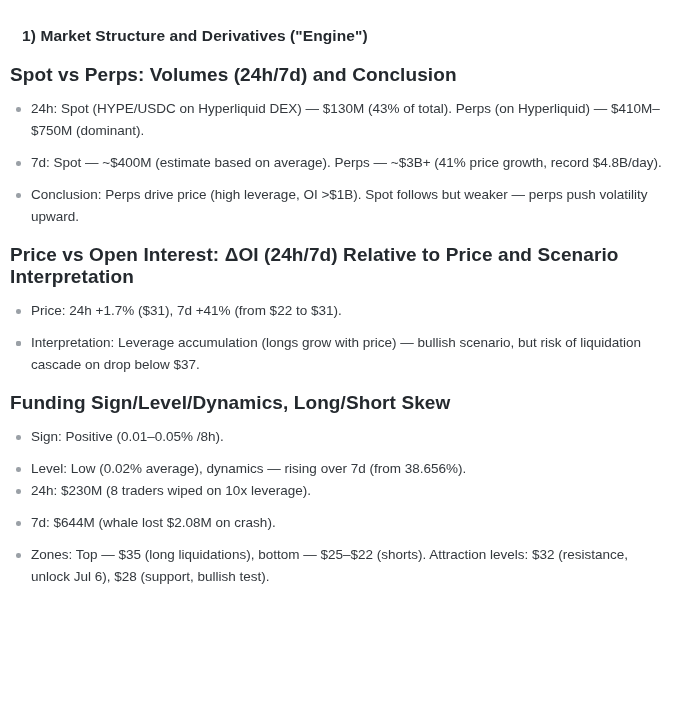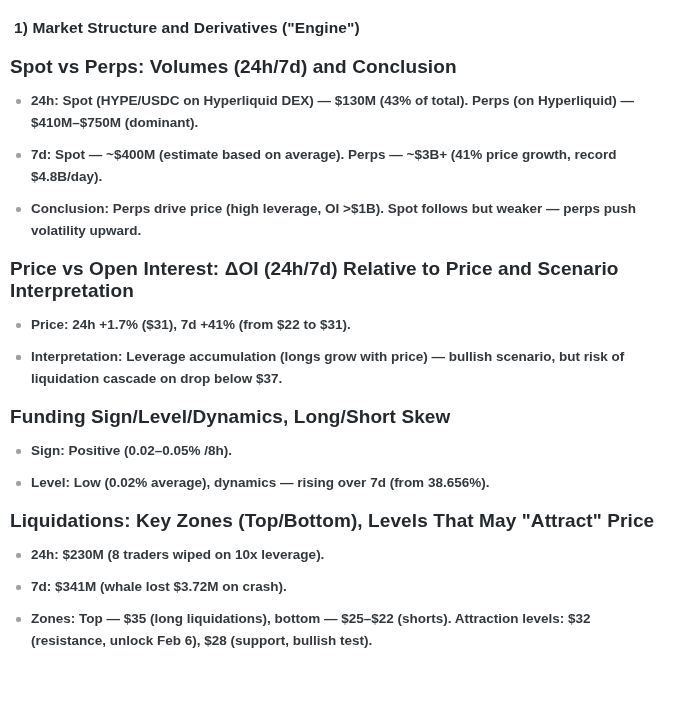--- a/index.html
+++ b/index.html
@@ -11,21 +11,21 @@
     width: 680px;
     height: 708px;
     box-sizing: border-box;
     padding: 12px 18px 0 10px;
     background: #ffffff;
     font-family: "Liberation Sans", "DejaVu Sans", sans-serif;
     color: #33383d;
     overflow: hidden;
   }
   h1.doc-title {
-    margin: 4px;
+    margin: 12px;
     font-size: 15.5px;
     line-height: 24px;
     font-weight: 700;
     color: #24292e;
     letter-spacing: 0.1px;
   }
   h2.section-heading {
     margin: 16px 0 12px 0;
     font-size: 19px;
     line-height: 22px;
@@ -37,21 +37,21 @@
     margin: 0;
     padding: 0;
     list-style: none;
   }
   li.bullet-item {
     position: relative;
     padding-left: 21px;
     margin: 0 0 10px 0;
     font-size: 13.5px;
     line-height: 22px;
-    font-weight: 700;
+    font-weight: 400;
     color: #33383d;
   }
   li.bullet-item:last-child {
     margin-bottom: 0;
   }
   .dot {
     position: absolute;
     left: 6px;
     top: 9px;
     width: 4.5px;
@@ -100,40 +100,39 @@
         <span>Interpretation: Leverage accumulation (longs grow with price) — bullish scenario, but risk of liquidation cascade on drop below $37.</span>
       </li>
     </ul>
   </section>
 
   <section>
     <h2 class="section-heading">Funding Sign/Level/Dynamics, Long/Short Skew</h2>
     <ul class="bullet-list">
       <li class="bullet-item">
         <span class="dot"></span>
-        <span>Sign: Positive (0.02–0.05% /8h).</span>
+        <span>Sign: Positive (0.01–0.05% /8h).</span>
       </li>
       <li class="bullet-item">
         <span class="dot"></span>
         <span>Level: Low (0.02% average), dynamics — rising over 7d (from 38.656%).</span>
       </li>
     </ul>
   </section>
 
   <section>
-    <h2 class="section-heading">Liquidations: Key Zones (Top/Bottom), Levels That May "Attract" Price</h2>
     <ul class="bullet-list">
       <li class="bullet-item">
         <span class="dot"></span>
         <span>24h: $230M (8 traders wiped on 10x leverage).</span>
       </li>
       <li class="bullet-item">
         <span class="dot"></span>
-        <span>7d: $341M (whale lost $3.72M on crash).</span>
+        <span>7d: $644M (whale lost $2.08M on crash).</span>
       </li>
       <li class="bullet-item">
         <span class="dot"></span>
-        <span>Zones: Top — $35 (long liquidations), bottom — $25–$22 (shorts). Attraction levels: $32 (resistance, unlock Feb 6), $28 (support, bullish test).</span>
+        <span>Zones: Top — $35 (long liquidations), bottom — $25–$22 (shorts). Attraction levels: $32 (resistance, unlock Jul 6), $28 (support, bullish test).</span>
       </li>
     </ul>
   </section>
 
 </div>
 
 </body></html>

